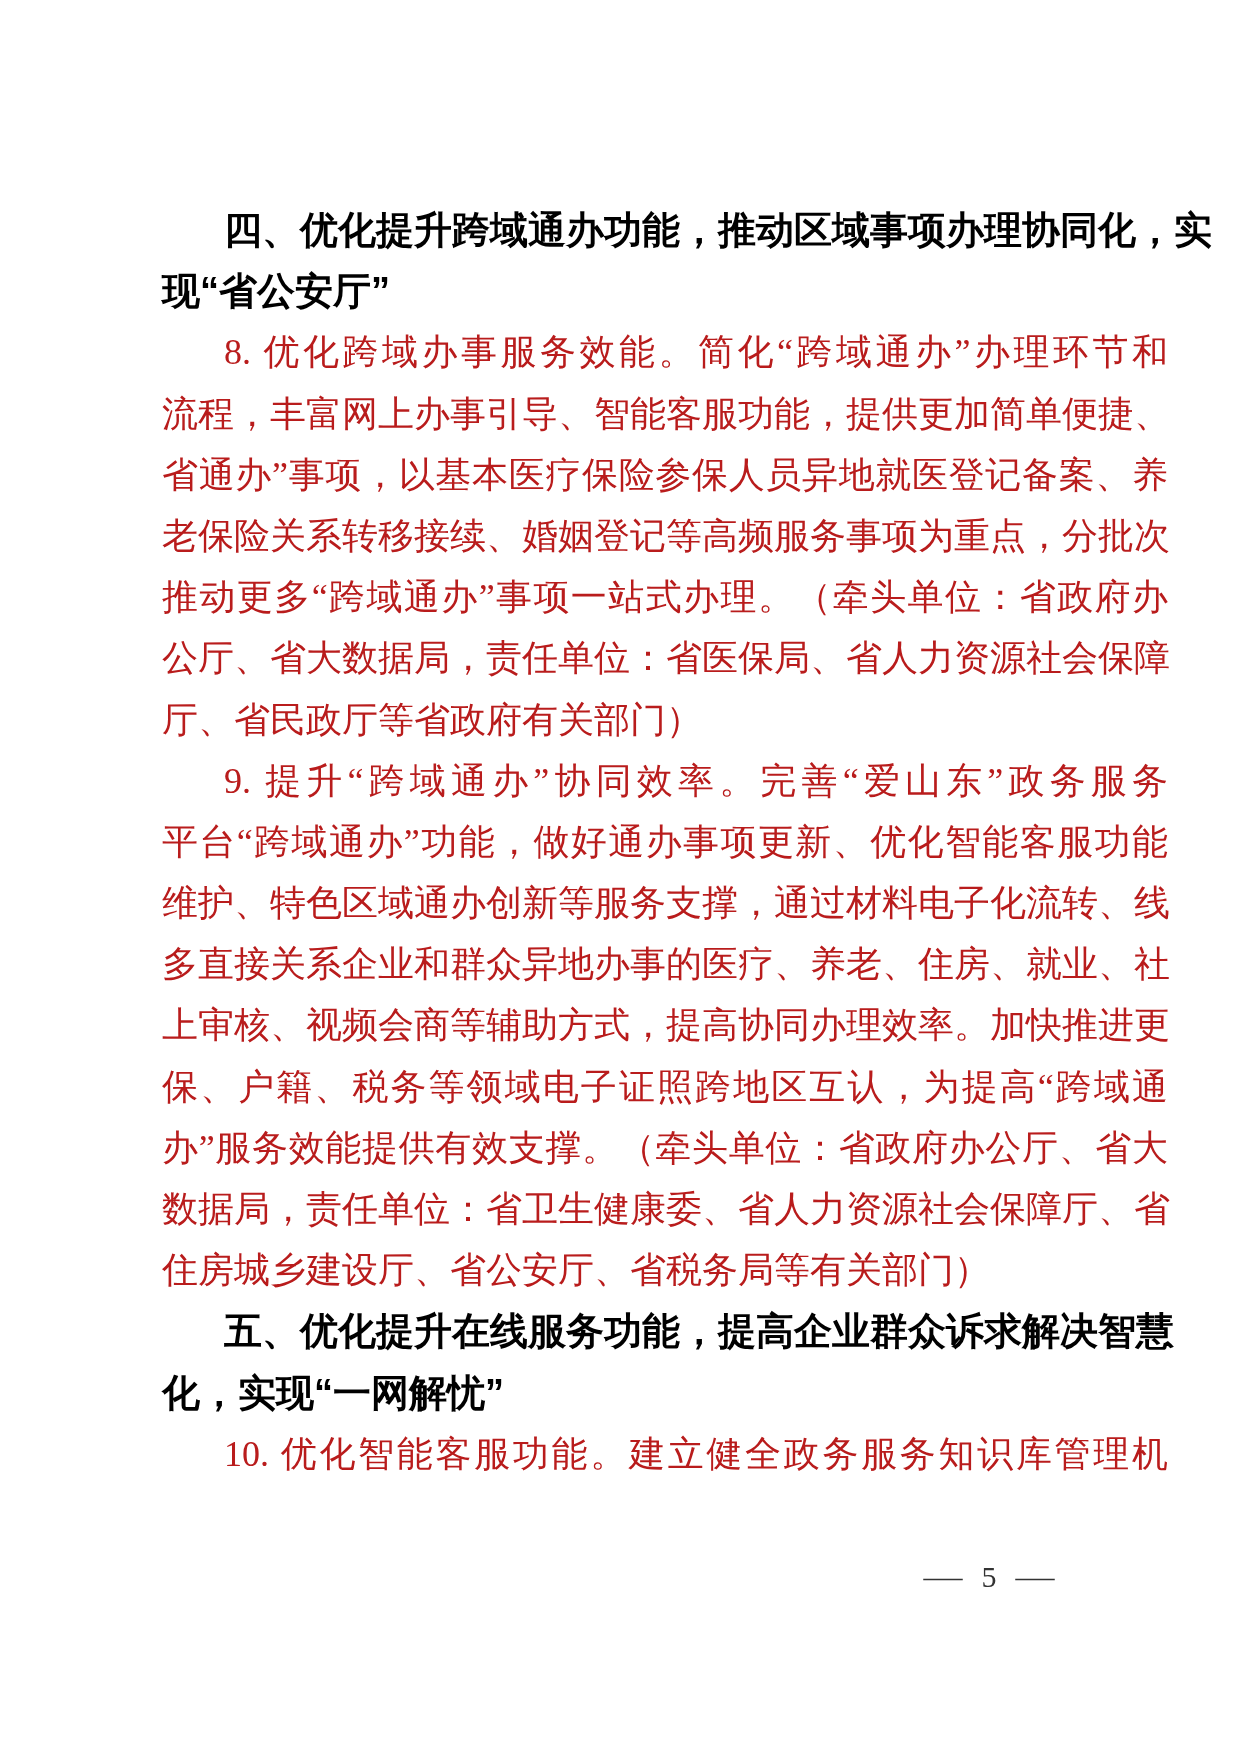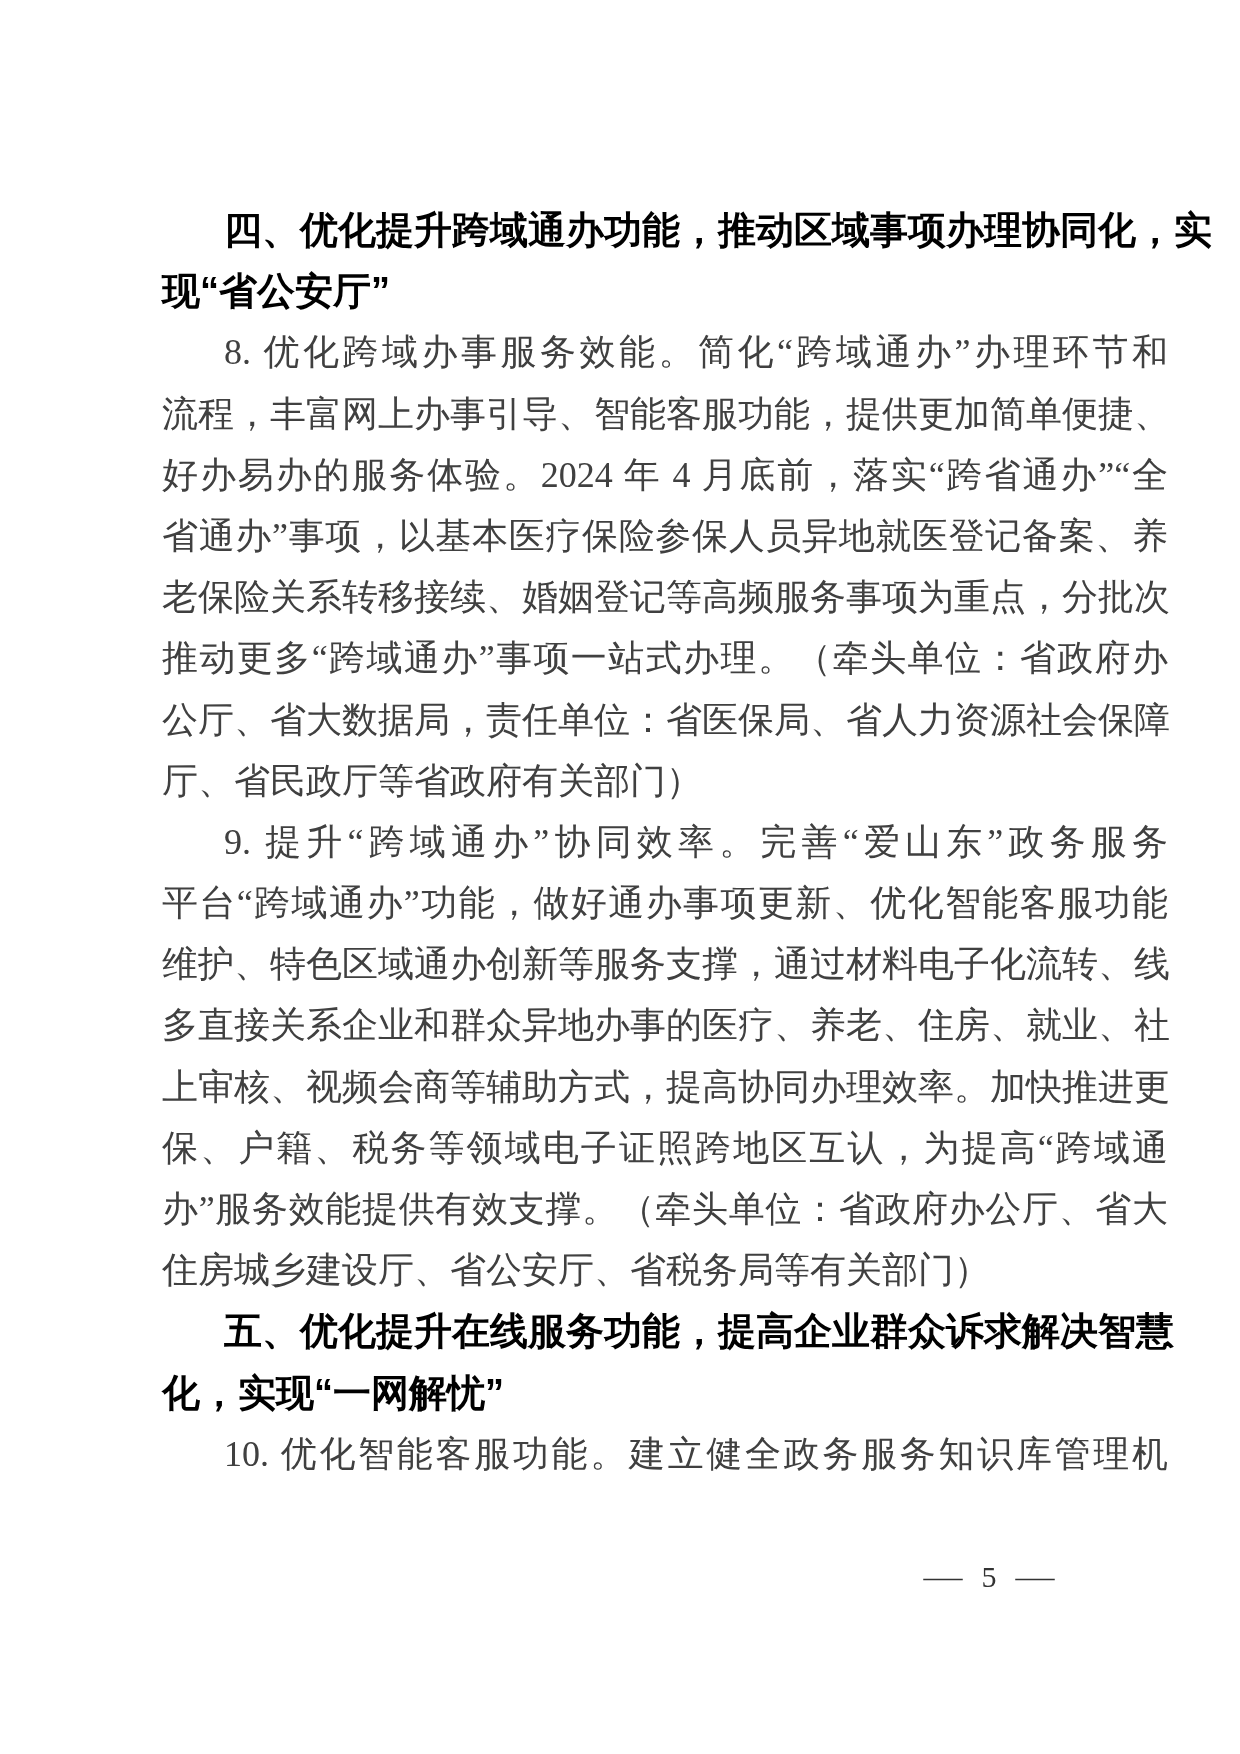--- a/index.html
+++ b/index.html
@@ -23,21 +23,21 @@
     width: 1006px;
   }
   .line {
     height: 61.2px;
     line-height: 61.2px;
     font-size: 36px;
     white-space: nowrap;
     text-align: justify;
     text-align-last: justify;
     font-family: "Liberation Serif", serif;
-    color: #404040;
+    color: #b91c1c;
   }
   .line.no-justify {
     text-align: left;
     text-align-last: left;
   }
   .line.indent {
     text-indent: 62px;
   }
   .line.heading {
     font-family: "Liberation Sans", sans-serif;
@@ -65,33 +65,33 @@
 </style>
 </head>
 <body>
 
 <div class="page">
   <div class="content">
       <div class="line heading indent">四、优化提升跨域通办功能，推动区域事项办理协同化，实</div>
       <div class="line heading no-justify">现“省公安厅”</div>
       <div class="line body indent">8. 优化跨域办事服务效能。简化“跨域通办”办理环节和</div>
       <div class="line body">流程，丰富网上办事引导、智能客服功能，提供更加简单便捷、</div>
-      <div class="line body">好办易办的服务体验。2024 年 4 月底前，落实“跨省通办”“全</div>
       <div class="line body">省通办”事项，以基本医疗保险参保人员异地就医登记备案、养</div>
       <div class="line body">老保险关系转移接续、婚姻登记等高频服务事项为重点，分批次</div>
       <div class="line body">推动更多“跨域通办”事项一站式办理。（牵头单位：省政府办</div>
       <div class="line body">公厅、省大数据局，责任单位：省医保局、省人力资源社会保障</div>
       <div class="line body no-justify">厅、省民政厅等省政府有关部门）</div>
       <div class="line body indent">9. 提升“跨域通办”协同效率。完善“爱山东”政务服务</div>
       <div class="line body">平台“跨域通办”功能，做好通办事项更新、优化智能客服功能</div>
       <div class="line body">维护、特色区域通办创新等服务支撑，通过材料电子化流转、线</div>
       <div class="line body">多直接关系企业和群众异地办事的医疗、养老、住房、就业、社</div>
       <div class="line body">上审核、视频会商等辅助方式，提高协同办理效率。加快推进更</div>
       <div class="line body">保、户籍、税务等领域电子证照跨地区互认，为提高“跨域通</div>
       <div class="line body">办”服务效能提供有效支撑。（牵头单位：省政府办公厅、省大</div>
+      <div class="line body">数据局，责任单位：省卫生健康委、省人力资源社会保障厅、省</div>
       <div class="line body no-justify">住房城乡建设厅、省公安厅、省税务局等有关部门）</div>
       <div class="line heading indent">五、优化提升在线服务功能，提高企业群众诉求解决智慧</div>
       <div class="line heading no-justify">化，实现“一网解忧”</div>
       <div class="line body indent">10. 优化智能客服功能。建立健全政务服务知识库管理机</div>
     </div>
   <div class="footer">
     <span class="dash">—</span>
     <span class="num">5</span>
     <span class="dash">—</span>
   </div>

